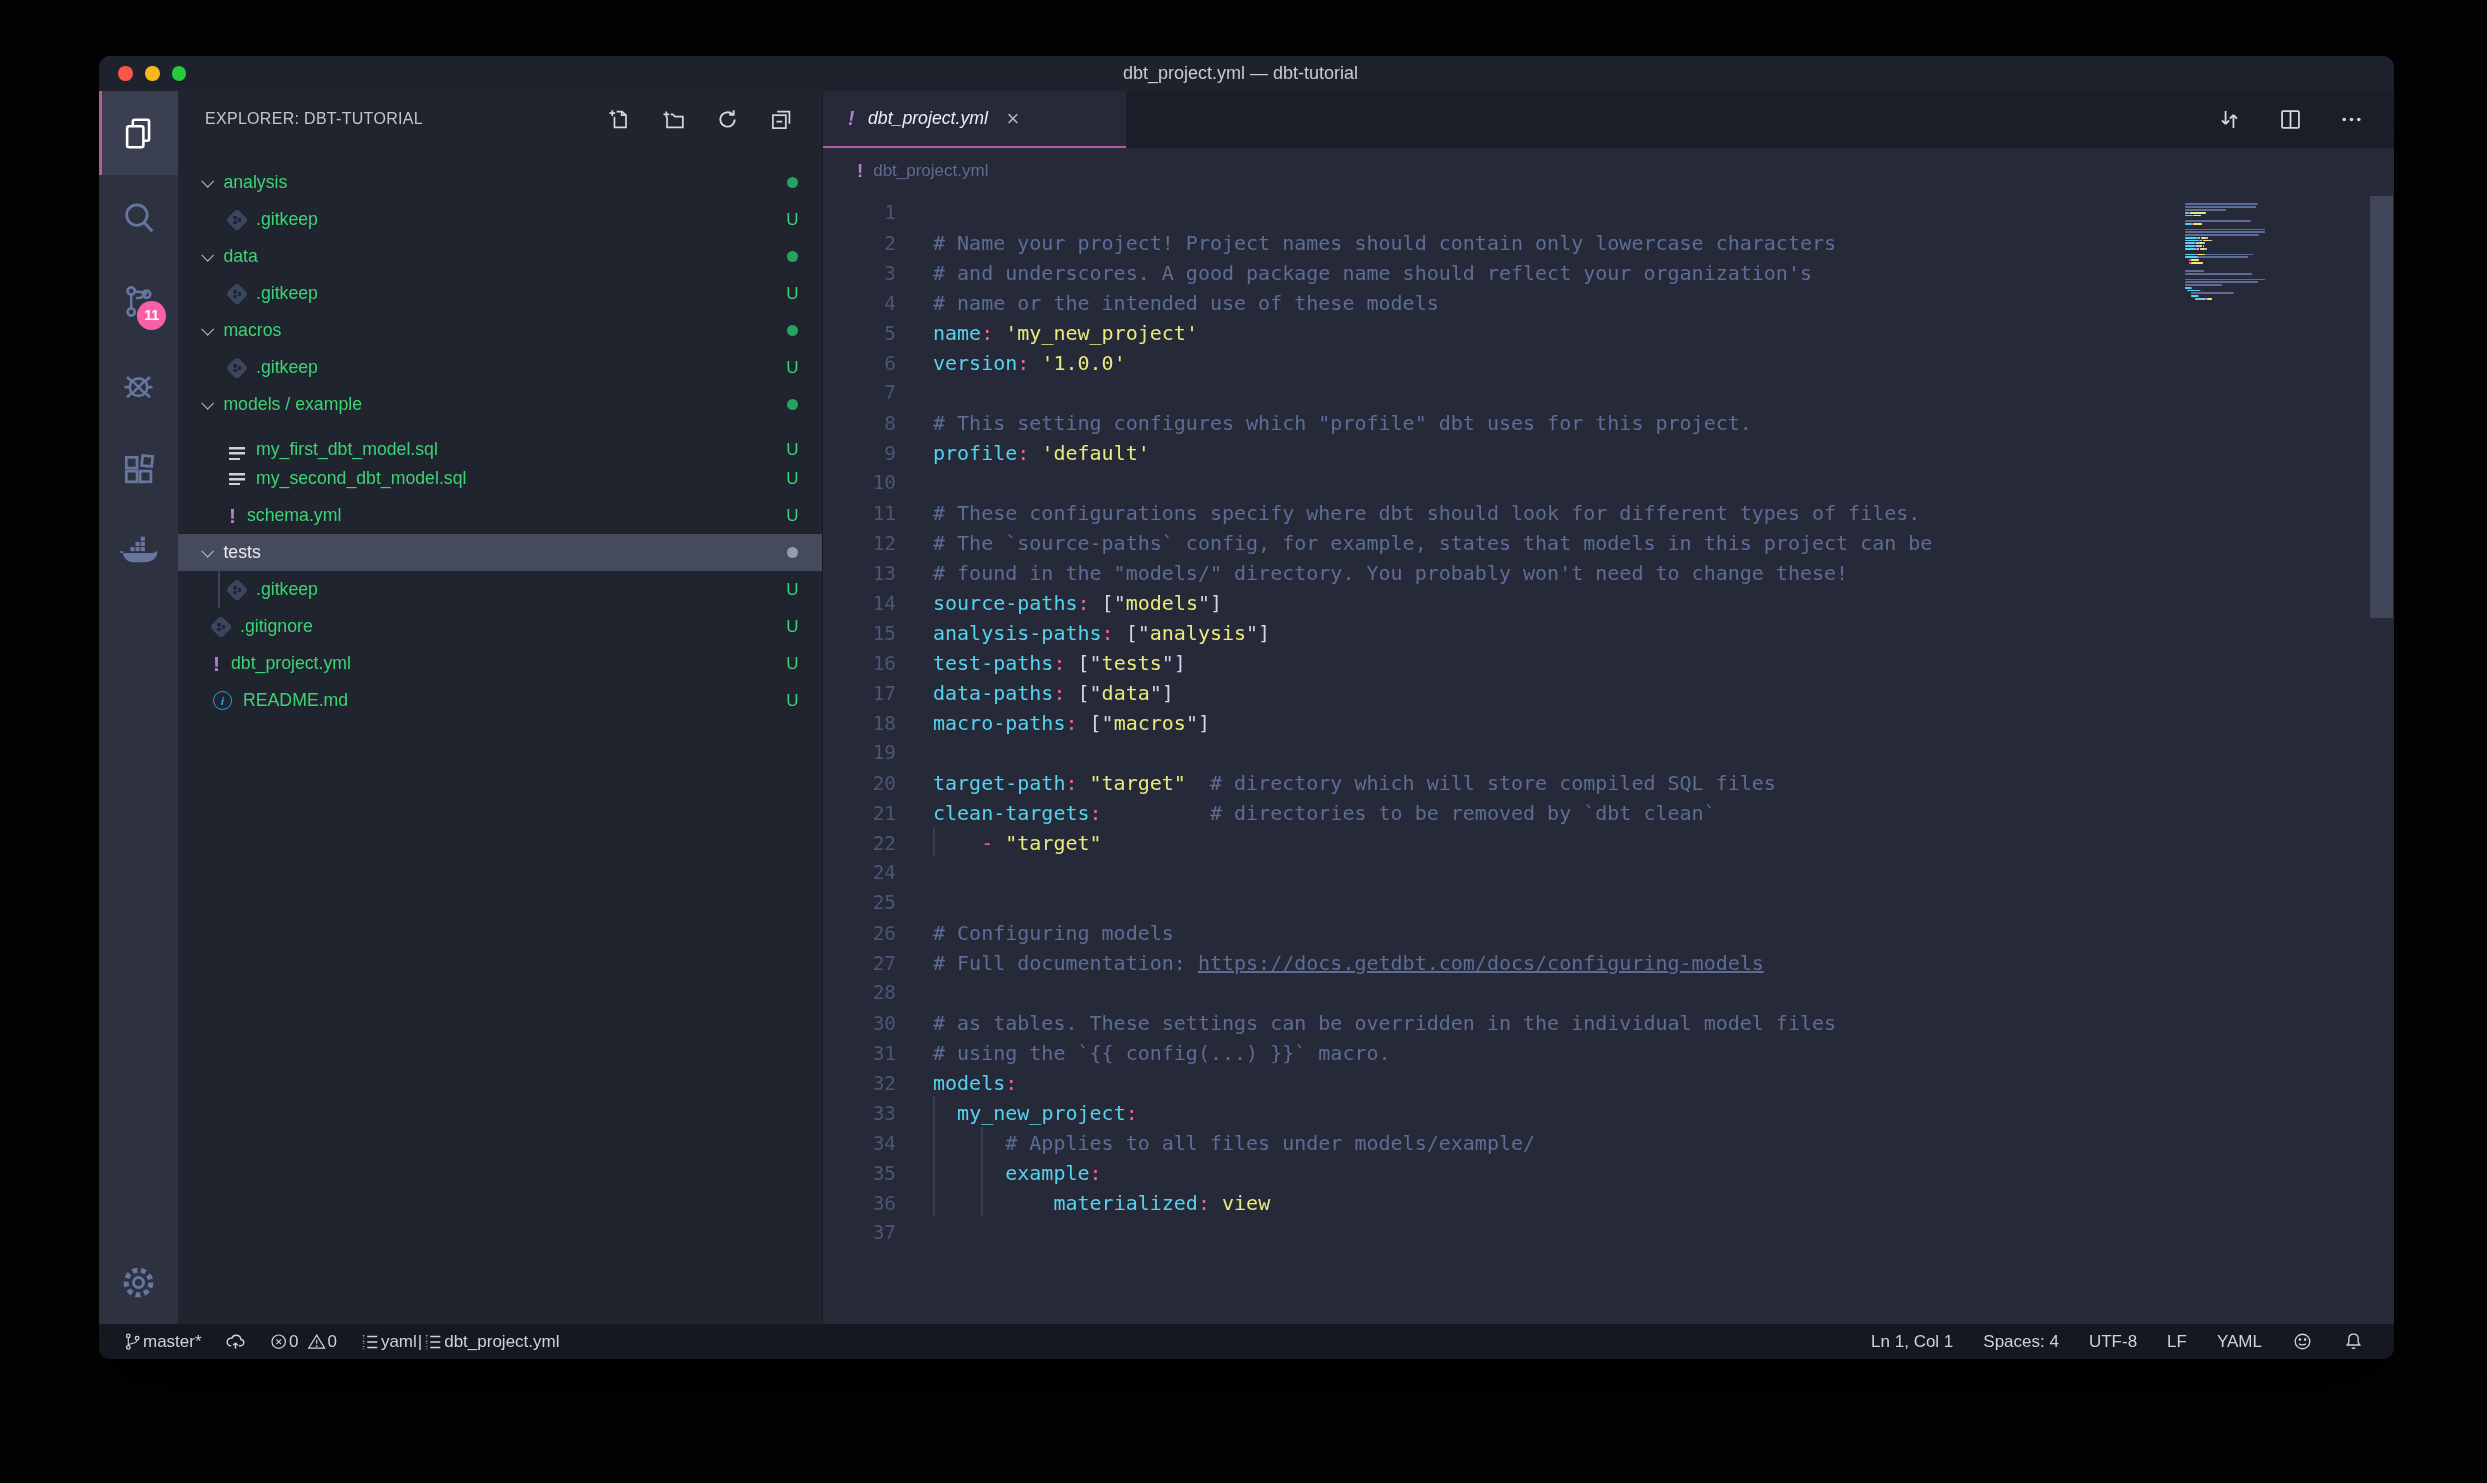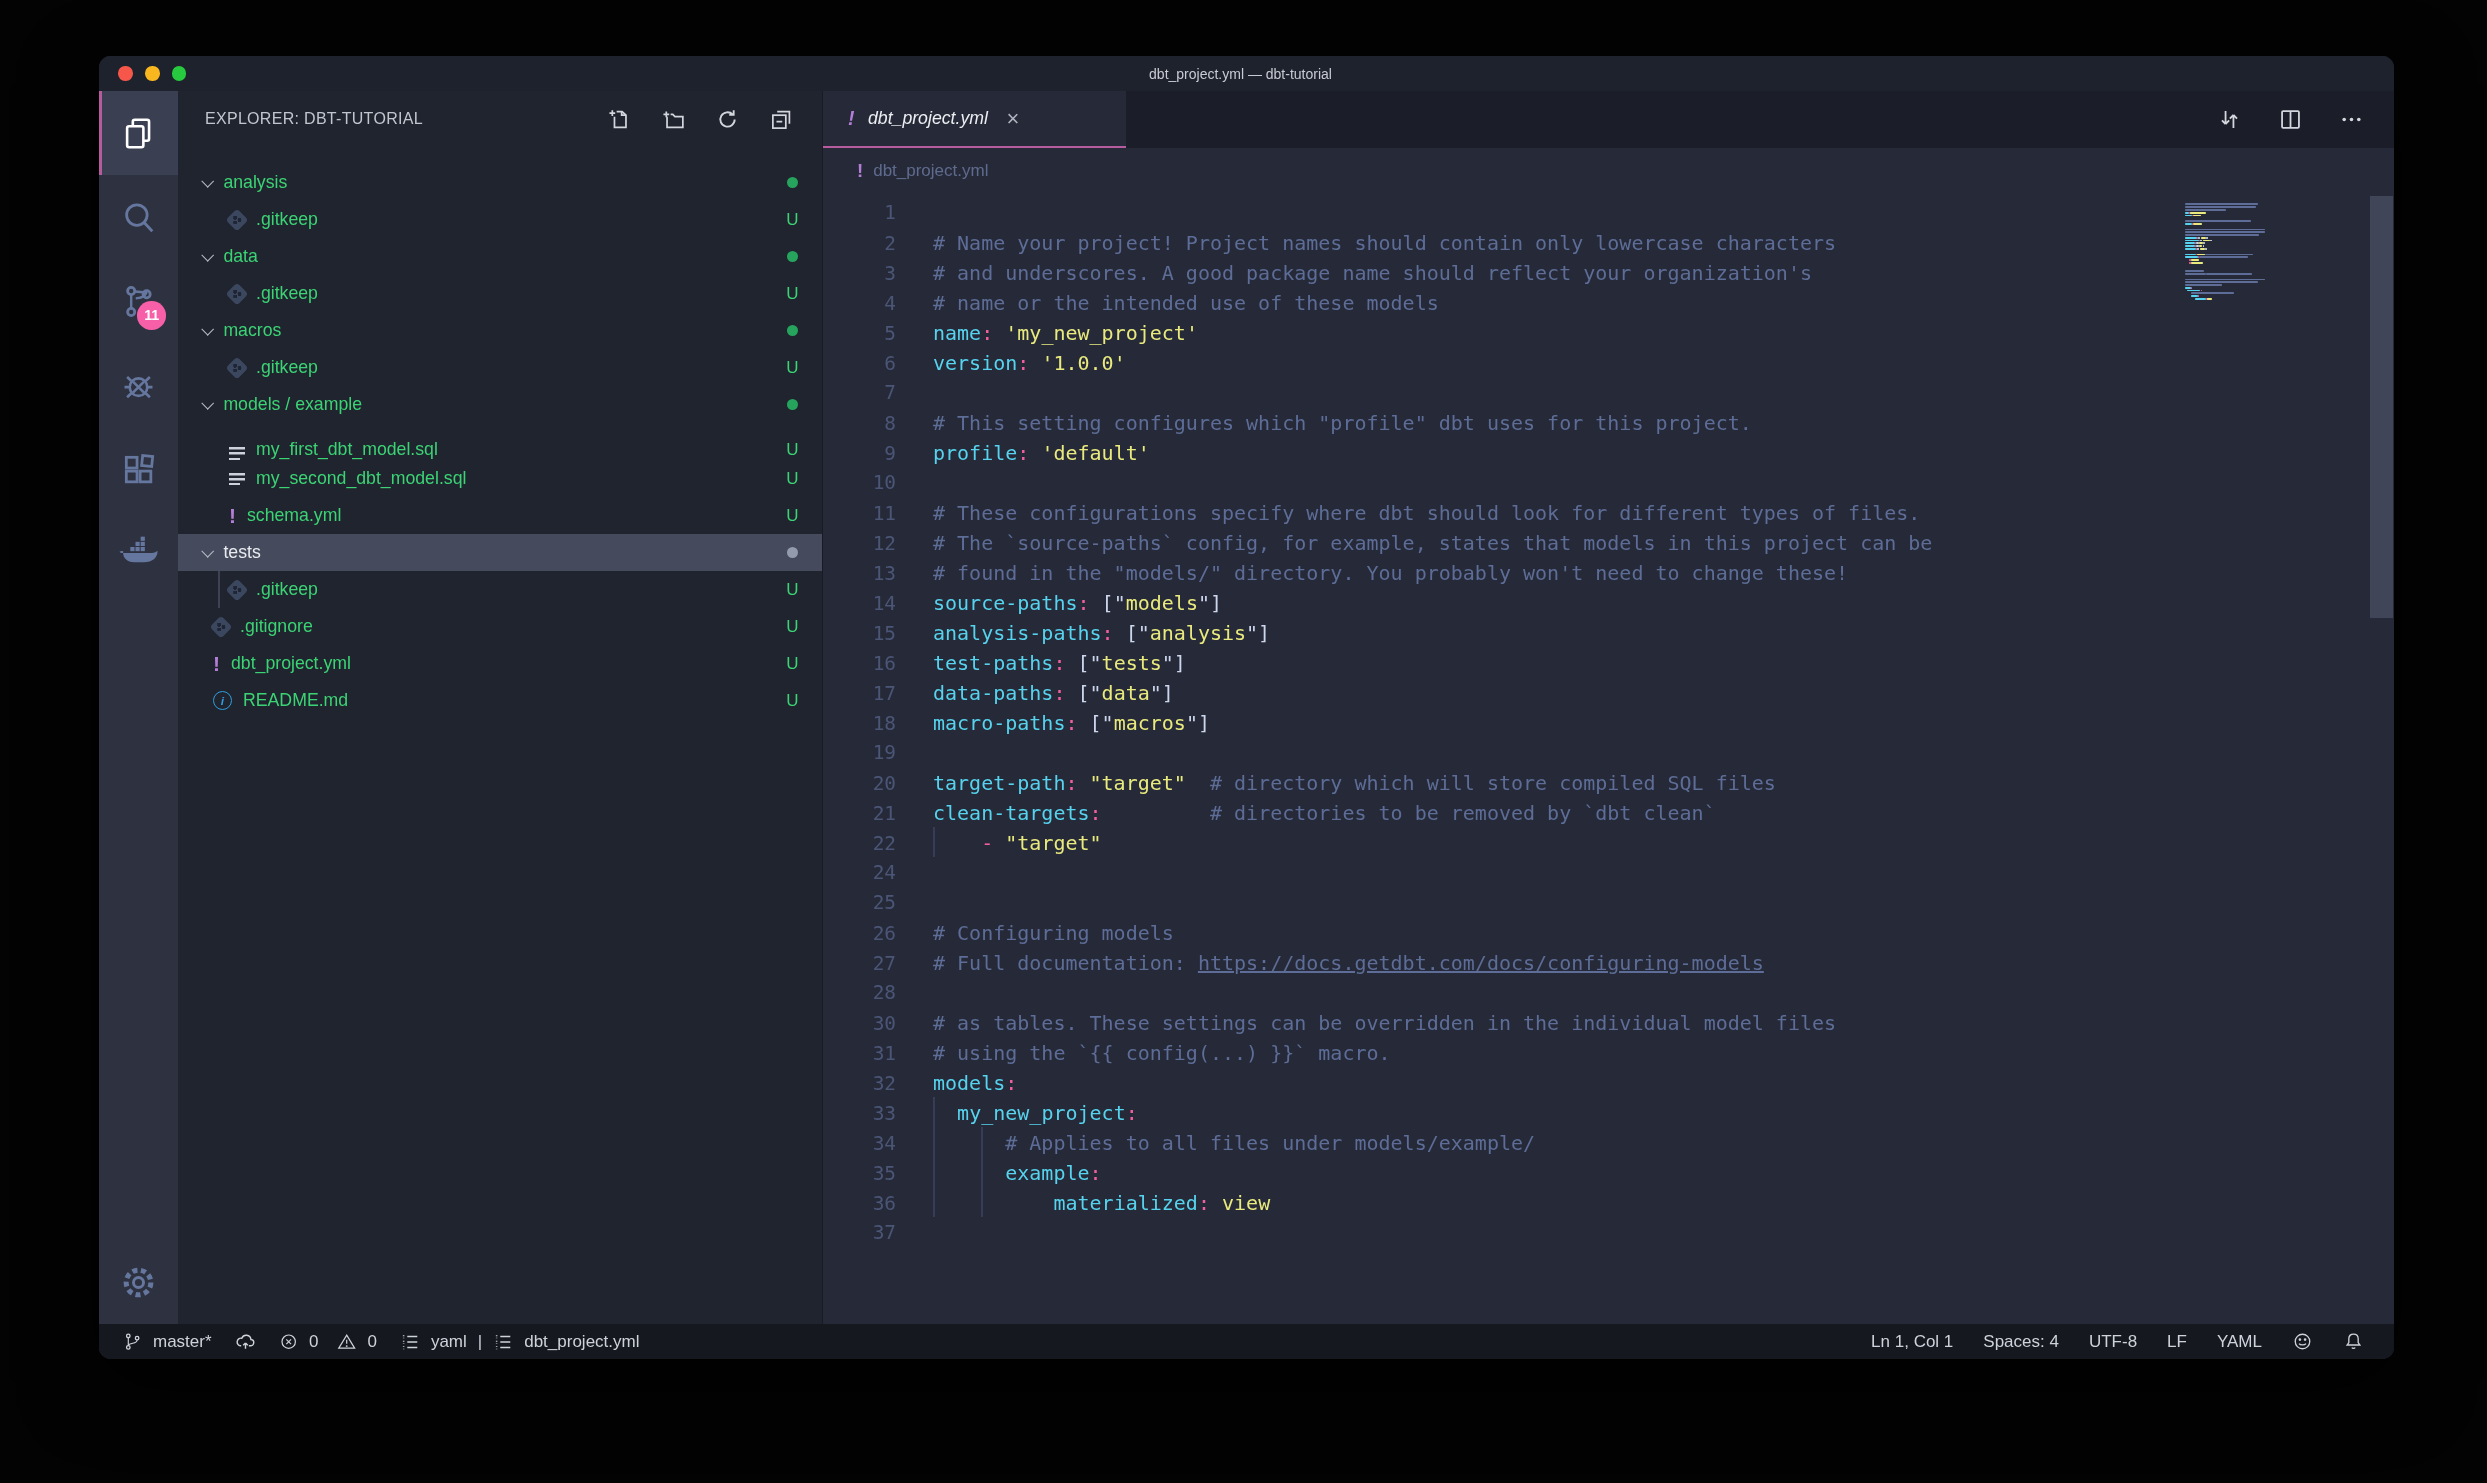--- a/index.html
+++ b/index.html
@@ -4,21 +4,21 @@
 <style>
   html,body{margin:0;padding:0;width:2487px;height:1484px;background:#020302;overflow:hidden;
     font-family:"Liberation Sans","DejaVu Sans",sans-serif;}
   .window{position:absolute;left:99px;top:56px;width:2295px;height:1303px;border-radius:11.8px;
     overflow:hidden;background:#262a38;box-shadow:0 25px 76px rgba(0,0,0,.8);display:flex;flex-direction:column;}
   
   .titlebar{height:35px;background:#1e222c;position:relative;flex:none;display:flex;align-items:center;}
   .traffic{display:flex;gap:12.6px;padding-left:19.4px;}
   .tl{width:14.3px;height:14.3px;border-radius:50%;}
   .tl.r{background:#f7574b}.tl.y{background:#f8b61f}.tl.g{background:#27c93f}
-  .wtitle{position:absolute;left:0;right:12px;text-align:center;color:#c8cbd3;font-size:14px;}
+  .wtitle{position:absolute;left:0;right:12px;text-align:center;color:#c8cbd3;font-size:18px;}
   
   .main{flex:1;display:flex;min-height:0;}
   
   .activitybar{width:79px;flex:none;background:#2e3240;display:flex;flex-direction:column;}
   .ab-item{height:84px;display:flex;align-items:center;justify-content:center;position:relative;color:#66779f;}
   .ab-item.active{background:#3a4051;color:#ffffff;}
   .ab-item.active::before{content:"";position:absolute;left:0;top:0;bottom:0;width:3.4px;background:#b65c9e;}
   .ab-spacer{flex:1}
   .ab-badge{position:absolute;right:11.8px;bottom:13.5px;min-width:29px;height:29px;border-radius:14.3px;background:#f75fa8;
     color:#fff;font-size:14.3px;font-weight:bold;display:flex;align-items:center;justify-content:center;}
@@ -77,21 +77,21 @@
   .tok-u{color:#5d6d97;text-decoration:underline;}
   .guide{position:absolute;top:-3.4px;height:30px;width:1.7px;background:#363d55;}
   .minimap{position:absolute;top:6.7px;right:81px;width:128px;}
   .ml{position:relative;height:1.7px;margin-bottom:1.1px;}
   .ml span{position:absolute;top:0;height:1.7px;border-radius:0.8px;}
   .scrollbar{position:absolute;top:0;right:0;width:25px;bottom:0;}
   .sthumb{position:absolute;top:1.7px;left:0.8px;width:23.6px;height:422px;background:rgba(125,135,160,.30);}
   
   .statusbar{height:35px;flex:none;background:#15181f;display:flex;align-items:center;
     padding:0 30px 0 23.6px;color:#ced2da;font-size:17px;gap:23px;}
-  .st-item{display:flex;align-items:center;gap:11px;white-space:nowrap;}
+  .st-item{display:flex;align-items:center;gap:1px;white-space:nowrap;}
   .st-right{margin-left:auto;display:flex;align-items:center;gap:30px;}
   svg{display:block}
 </style>
 </head>
 <body>
 
 <div class="window">
 
   <div class="titlebar">
     <div class="traffic">

